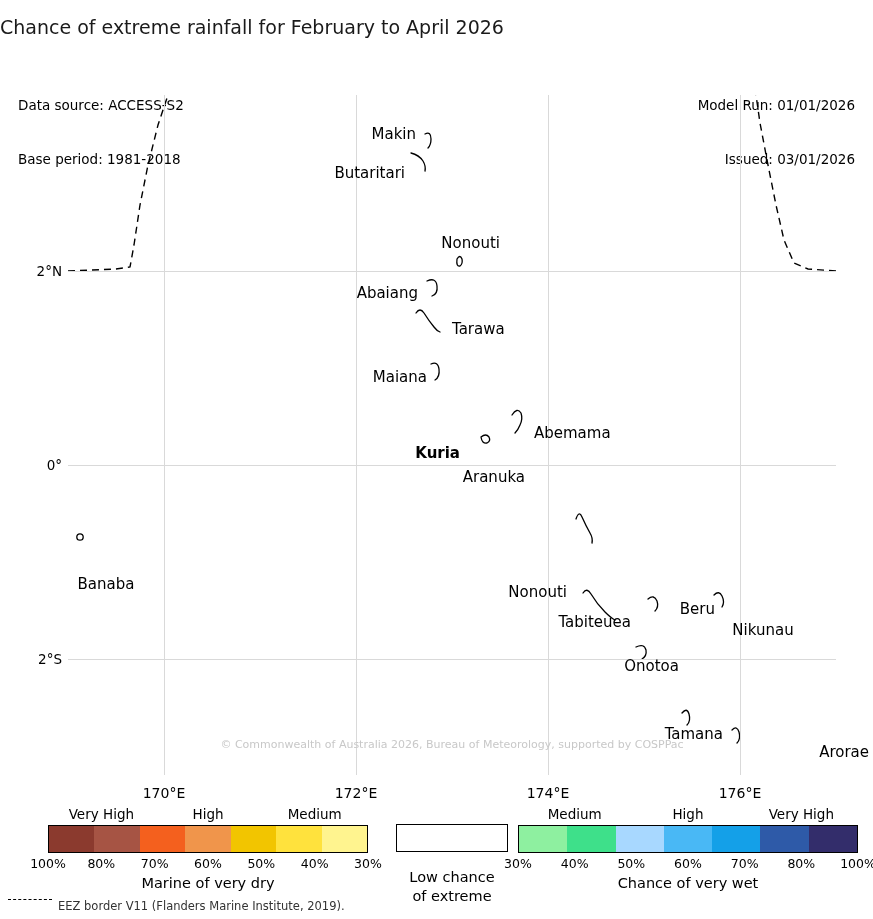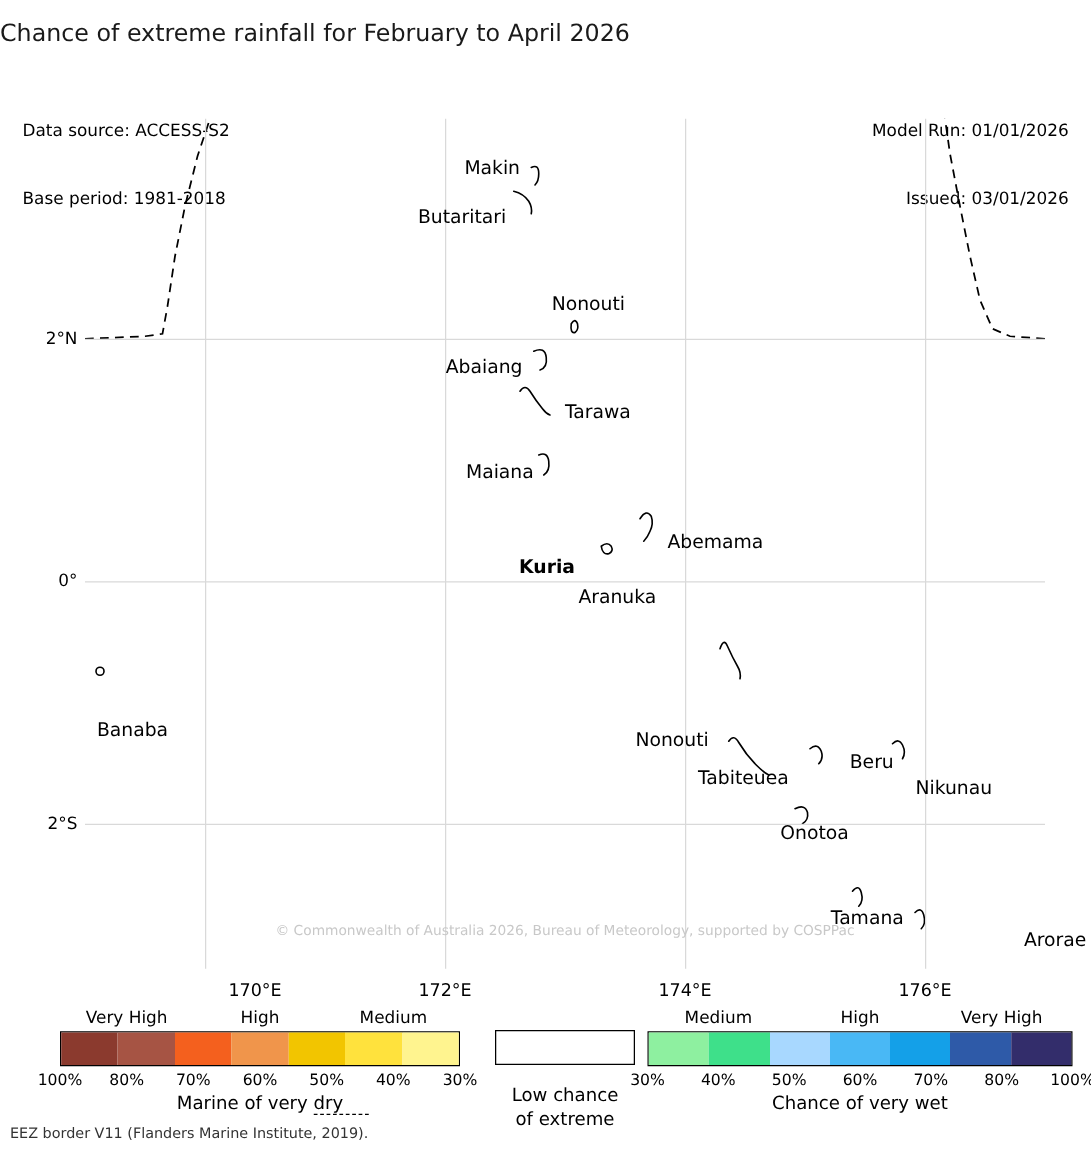--- a/index.html
+++ b/index.html
@@ -158,23 +158,22 @@
     line-height: 19px;
   }
   .eez-note {
     position: absolute;
     left: 8px;
     bottom: 6px;
     font-size: 11.5px;
     color: #333;
     white-space: nowrap;
     display: flex;
-    align-items: flex-end;
+    align-items: flex-start;
     gap: 6px;
-    flex-direction: column;
   }
   .eez-dash {
     display: inline-block;
     width: 44px;
     height: 1px;
     border-top: 1.5px dashed #000;
   }
 </style>
 </head>
 <body>
@@ -223,21 +222,21 @@
   <div class="gridline-v" style="left:480px;"></div>
   <div class="gridline-v" style="left:672px;"></div>
   <div class="gridline-h" style="top:176px;"></div>
   <div class="gridline-h" style="top:370px;"></div>
   <div class="gridline-h" style="top:564px;"></div>
 
   <div class="ytick" style="top:176px;">2°N</div>
   <div class="ytick" style="top:370px;">0°</div>
   <div class="ytick" style="top:564px;">2°S</div>
 
-  <div class="xtick" style="left:96px;margin-left:40px;">170°E</div>
+  <div class="xtick" style="left:96px;">170°E</div>
   <div class="xtick" style="left:288px;">172°E</div>
   <div class="xtick" style="left:480px;">174°E</div>
   <div class="xtick" style="left:672px;">176°E</div>
 
   <div class="island-label" style="left:348px; top:39px;">Makin</div>
   <div class="island-label" style="left:337px; top:78px;">Butaritari</div>
   <div class="island-label" style="left:432px; top:148px;">Nonouti</div>
   <div class="island-label" style="left:350px; top:198px;">Abaiang</div>
   <div class="island-label right" style="left:384px; top:234px;">Tarawa</div>
   <div class="island-label" style="left:359px; top:282px;">Maiana</div>

